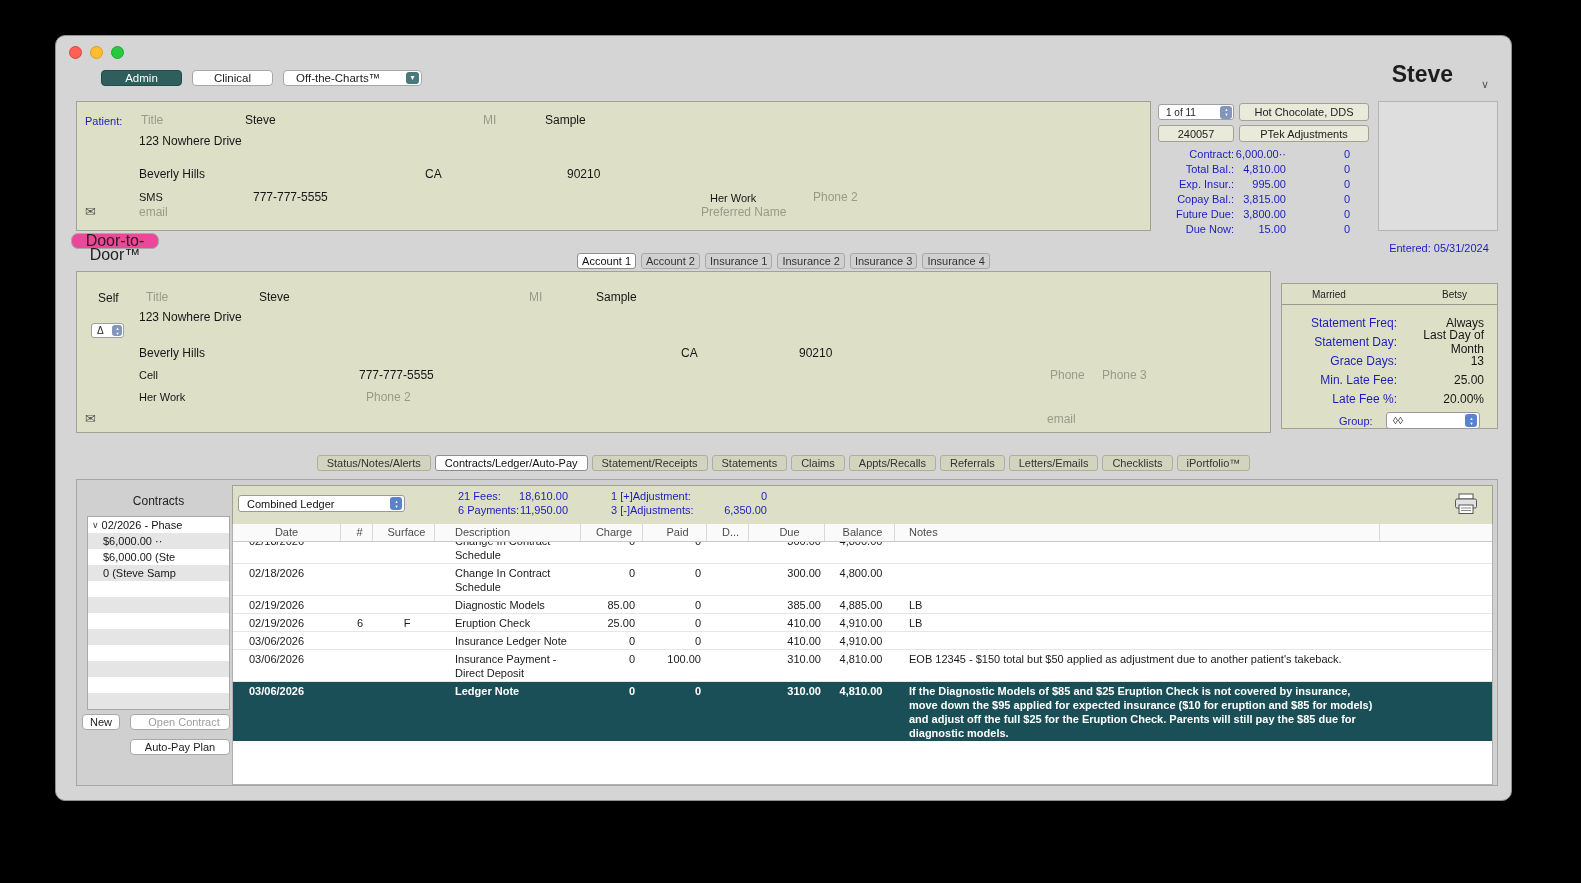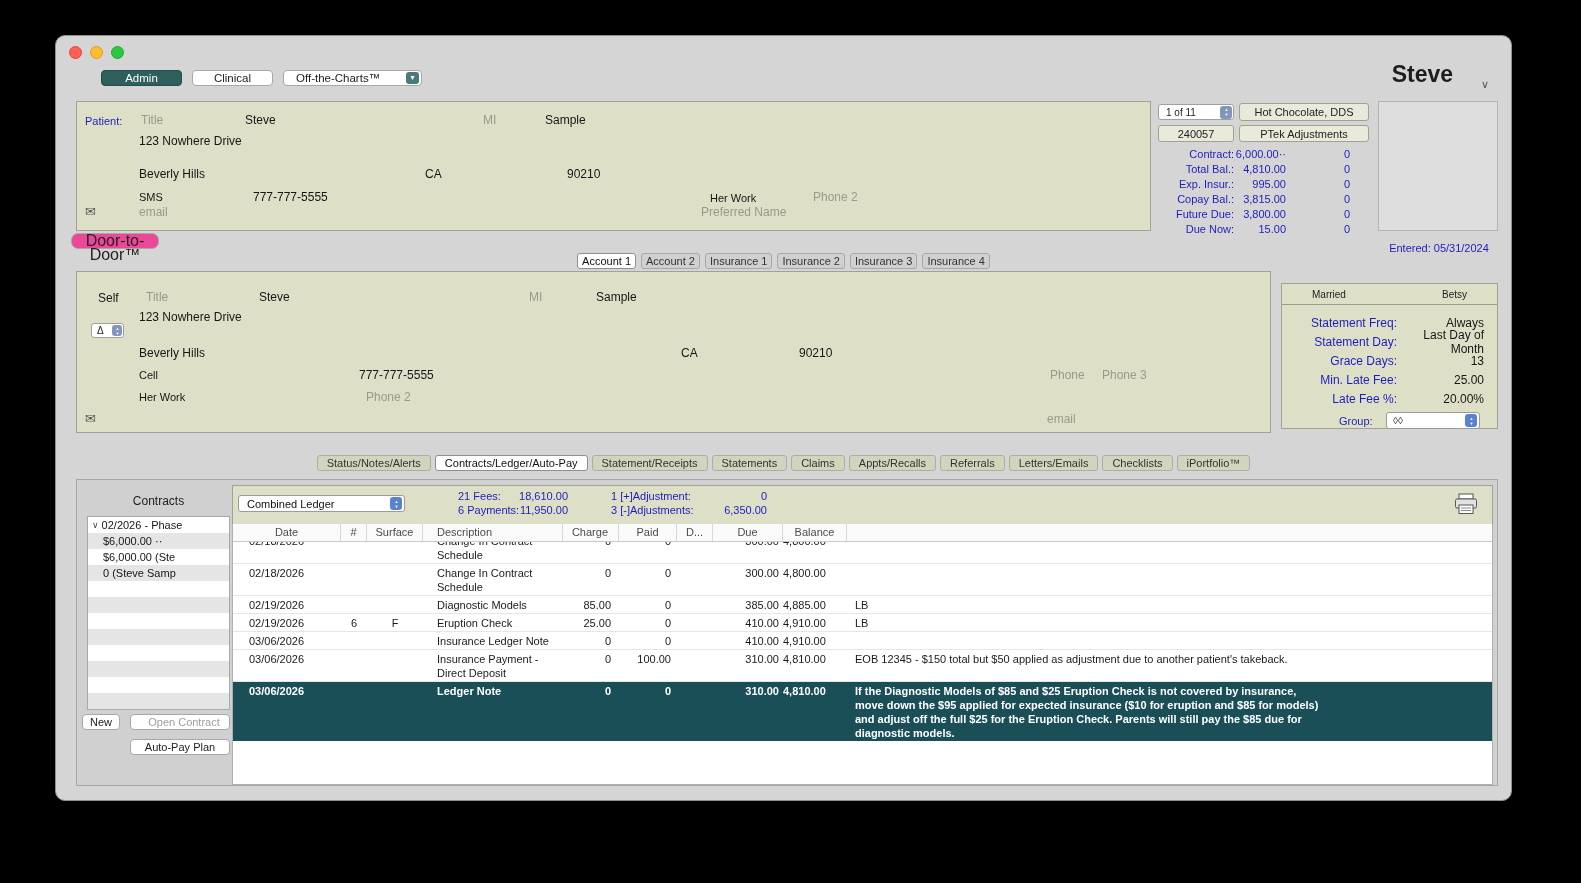--- a/index.html
+++ b/index.html
@@ -98,39 +98,39 @@
   .ledger-select{position:absolute;left:5px;top:9px;width:167px;height:17px;background:#fff;border:1px solid #9a9a9a;border-radius:3px;
     display:flex;align-items:center;justify-content:space-between;padding:0 2px 0 8px;font-size:11px;color:#111;}
   .ledger-select .stepper{background:#5b82cf;}
   .sum-col{position:absolute;top:4px;}
   .sum-col.one{left:225px;width:110px;}
   .sum-col.two{left:378px;width:156px;}
   .sum-row{display:flex;justify-content:space-between;height:14px;font-size:11px;color:#1d1dbe;}
   .print-btn{position:absolute;right:12px;top:4px;width:28px;height:28px;display:flex;align-items:center;justify-content:center;}
   
   .ledger-table{position:absolute;left:155px;top:44px;width:1261px;bottom:0;background:#fff;border:1px solid #b0b0b0;border-top:none;overflow:hidden;}
-  .lhead,.lrow{display:grid;grid-template-columns:108px 26px 56px 140px 56px 58px 36px 70px 64px 479px 1fr;}
+  .lhead,.lrow{display:grid;grid-template-columns:108px 26px 56px 140px 56px 58px 36px 70px 64px 479px 1fr;gap:6px;}
   .lhead{height:18px;background:#fafafa;border-bottom:1px solid #c9c9c9;}
   .hc{font-size:11px;color:#4c4c4c;line-height:17px;border-right:1px solid #d8d8d8;overflow:hidden;}
   .hc.c-date,.hc.c-num,.hc.c-surf,.hc.c-dd,.hc.c-due,.hc.c-bal{text-align:center;}
   .hc.c-desc{padding-left:14px;}
   .hc.c-charge{text-align:right;padding-right:10px;}
   .hc.c-paid{text-align:center;}
   .hc.c-notes{padding-left:8px;}
   .hc.c-tail{border-right:none;}
   .tbody{overflow:hidden;}
   .lrow{min-height:18px;border-bottom:1px solid #e6e6e6;}
   .lc{font-size:11px;color:#1a1a1a;line-height:14px;padding-top:2px;padding-bottom:1px;overflow:hidden;}
   .lc.c-date{padding-left:16px;}
   .lc.c-num,.lc.c-surf{text-align:center;}
   .lc.c-desc{padding-left:14px;white-space:pre-line;}
   .lc.c-charge{text-align:right;padding-right:8px;}
   .lc.c-paid{text-align:right;padding-right:6px;}
   .lc.c-due{text-align:right;padding-right:4px;}
-  .lc.c-bal{text-align:left;padding-right:4px;}
+  .lc.c-bal{text-align:center;padding-right:4px;}
   .lc.c-notes{padding-left:8px;}
   .lrow.clipped{margin-top:-10px;}
   .lrow.sel{background:#1b4f58;border-bottom:none;}
   .lrow.sel .lc{color:#fff;font-weight:bold;}
   
   .print-btn svg{display:block;}
 </style>
 </head>
 <body>
 
@@ -364,20 +364,21 @@
       <div class="lhead">
           <div class="hc c-date">Date</div>
           <div class="hc c-num">#</div>
           <div class="hc c-surf">Surface</div>
           <div class="hc c-desc">Description</div>
           <div class="hc c-charge">Charge</div>
           <div class="hc c-paid">Paid</div>
           <div class="hc c-dd">D...</div>
           <div class="hc c-due">Due</div>
           <div class="hc c-bal">Balance</div>
+          <div class="hc c-notes">Notes</div>
           <div class="hc c-tail"></div>
         </div>
       <div class="tbody">
           <div class="lrow clipped">
             <div class="lc c-date">02/18/2026</div>
             <div class="lc c-num"></div>
             <div class="lc c-surf"></div>
             <div class="lc c-desc">Change In Contract
 Schedule</div>
             <div class="lc c-charge">0</div>

